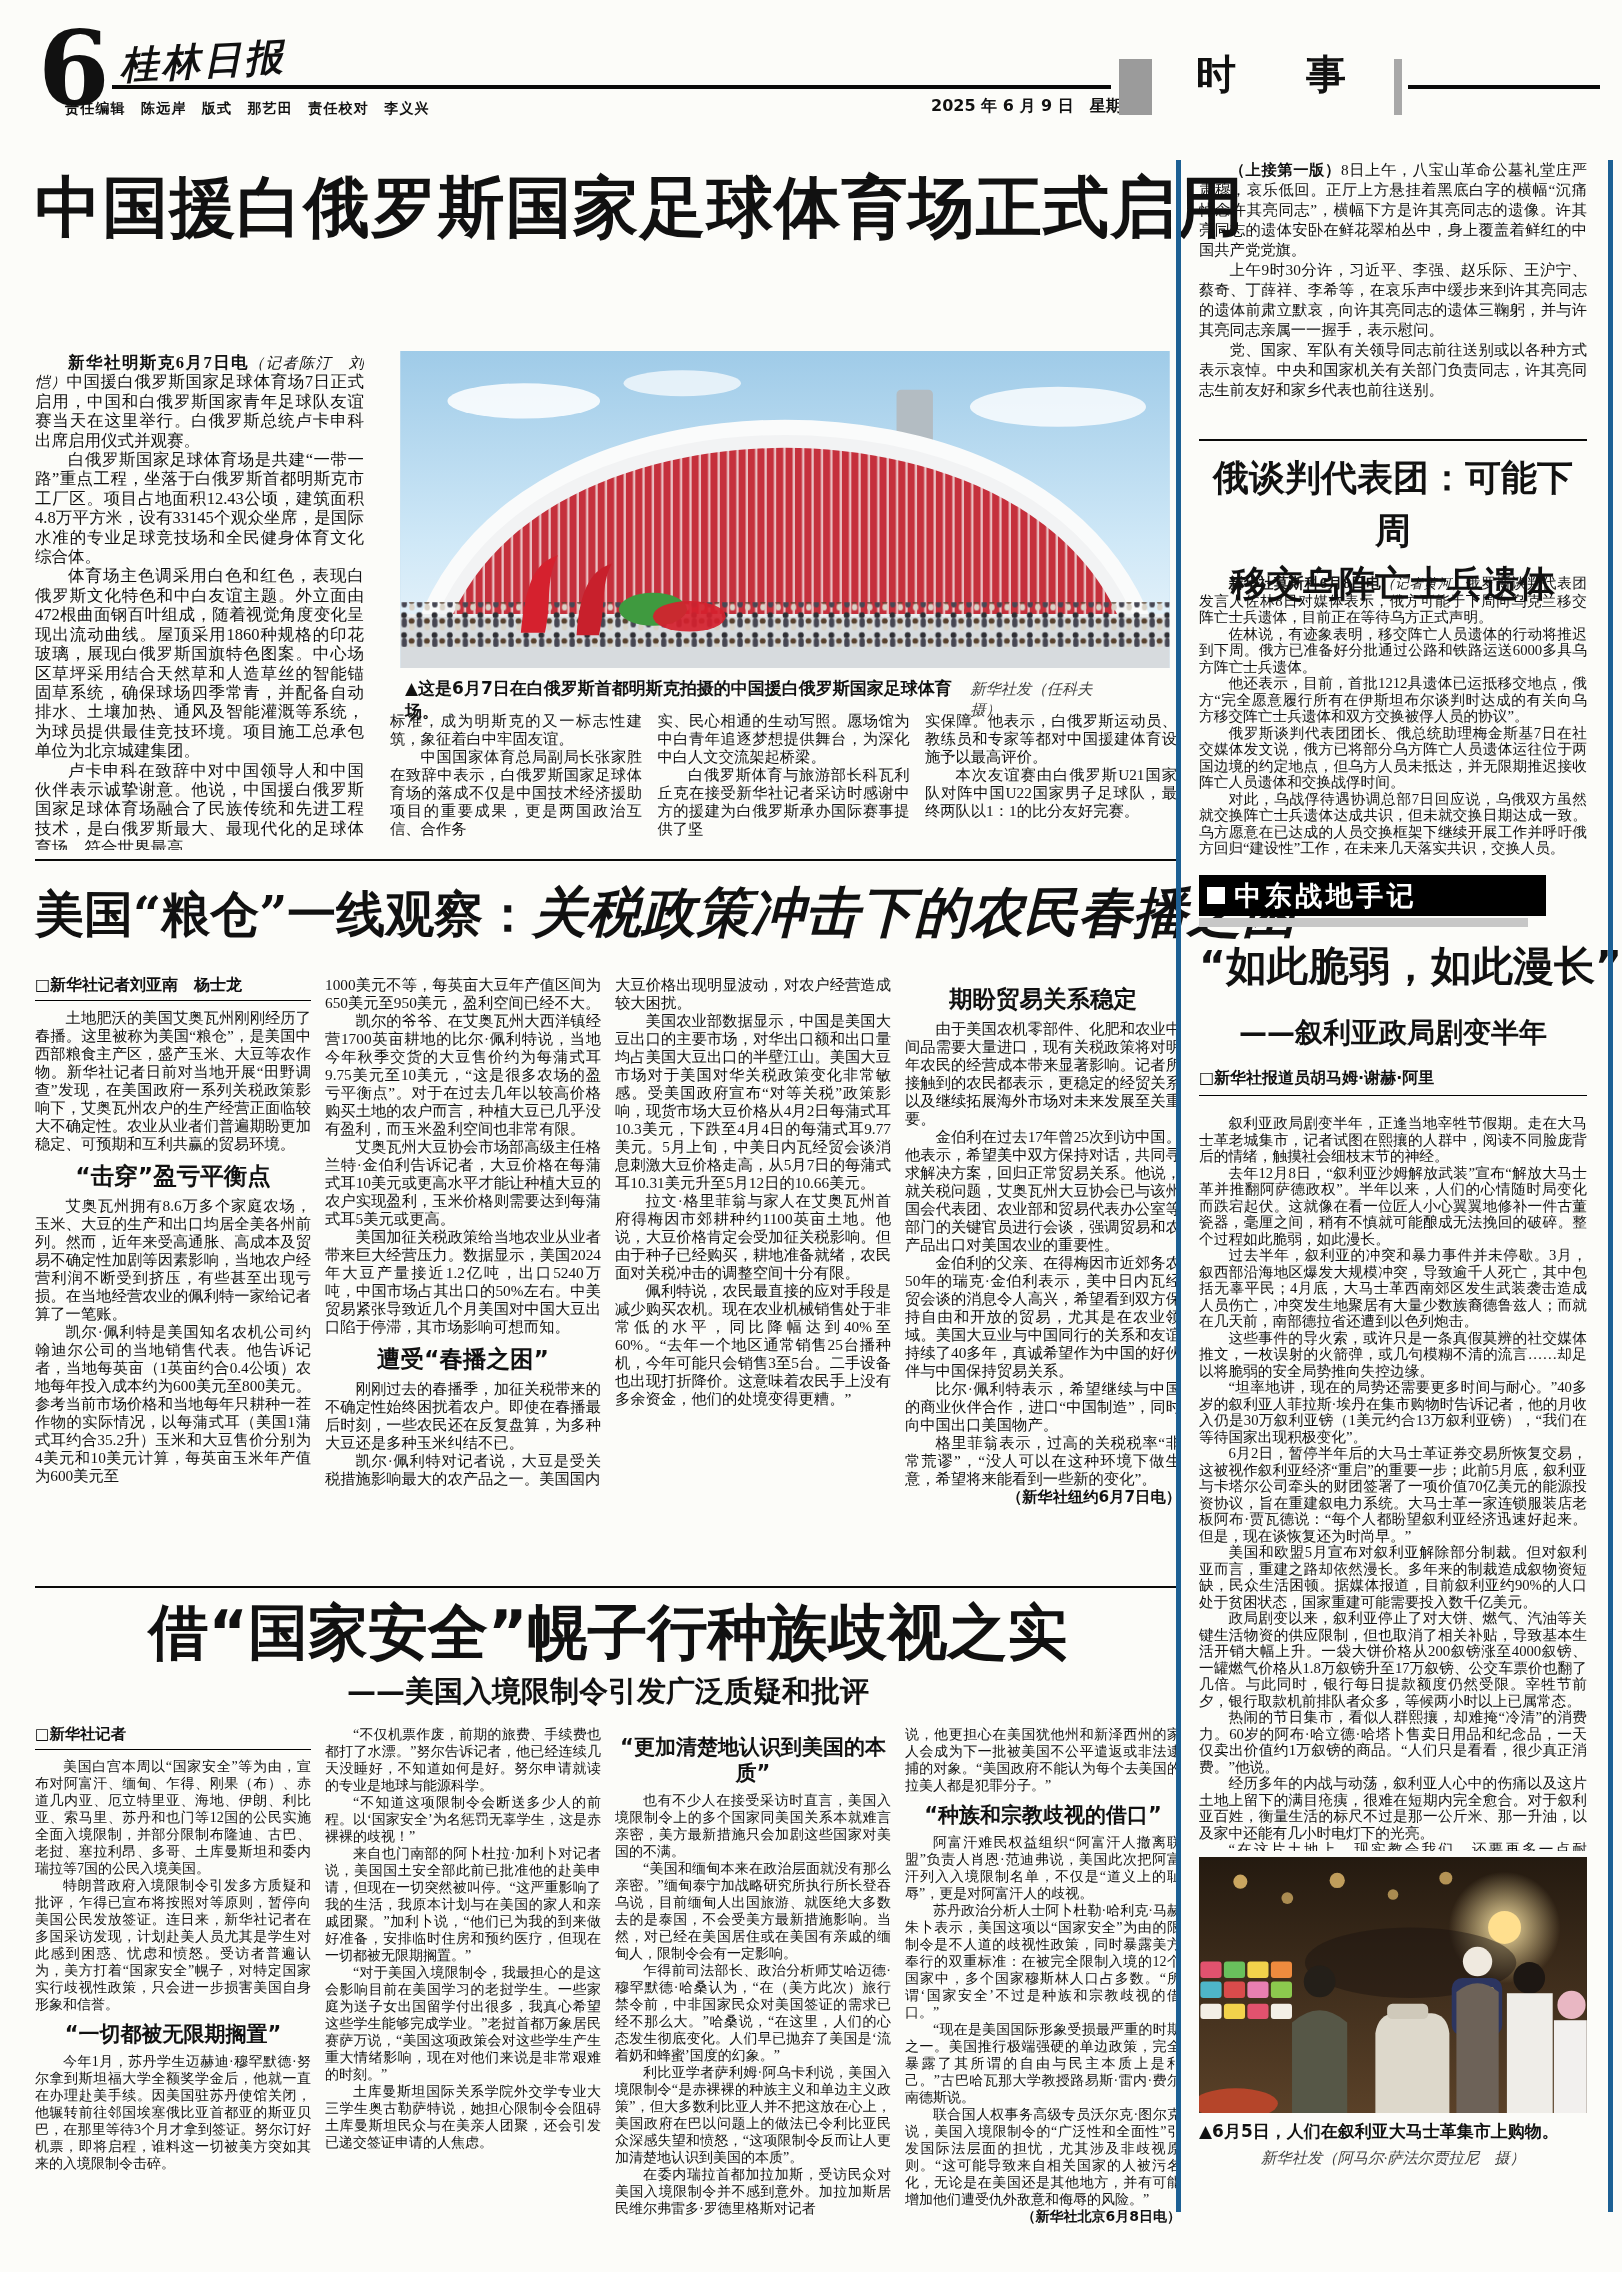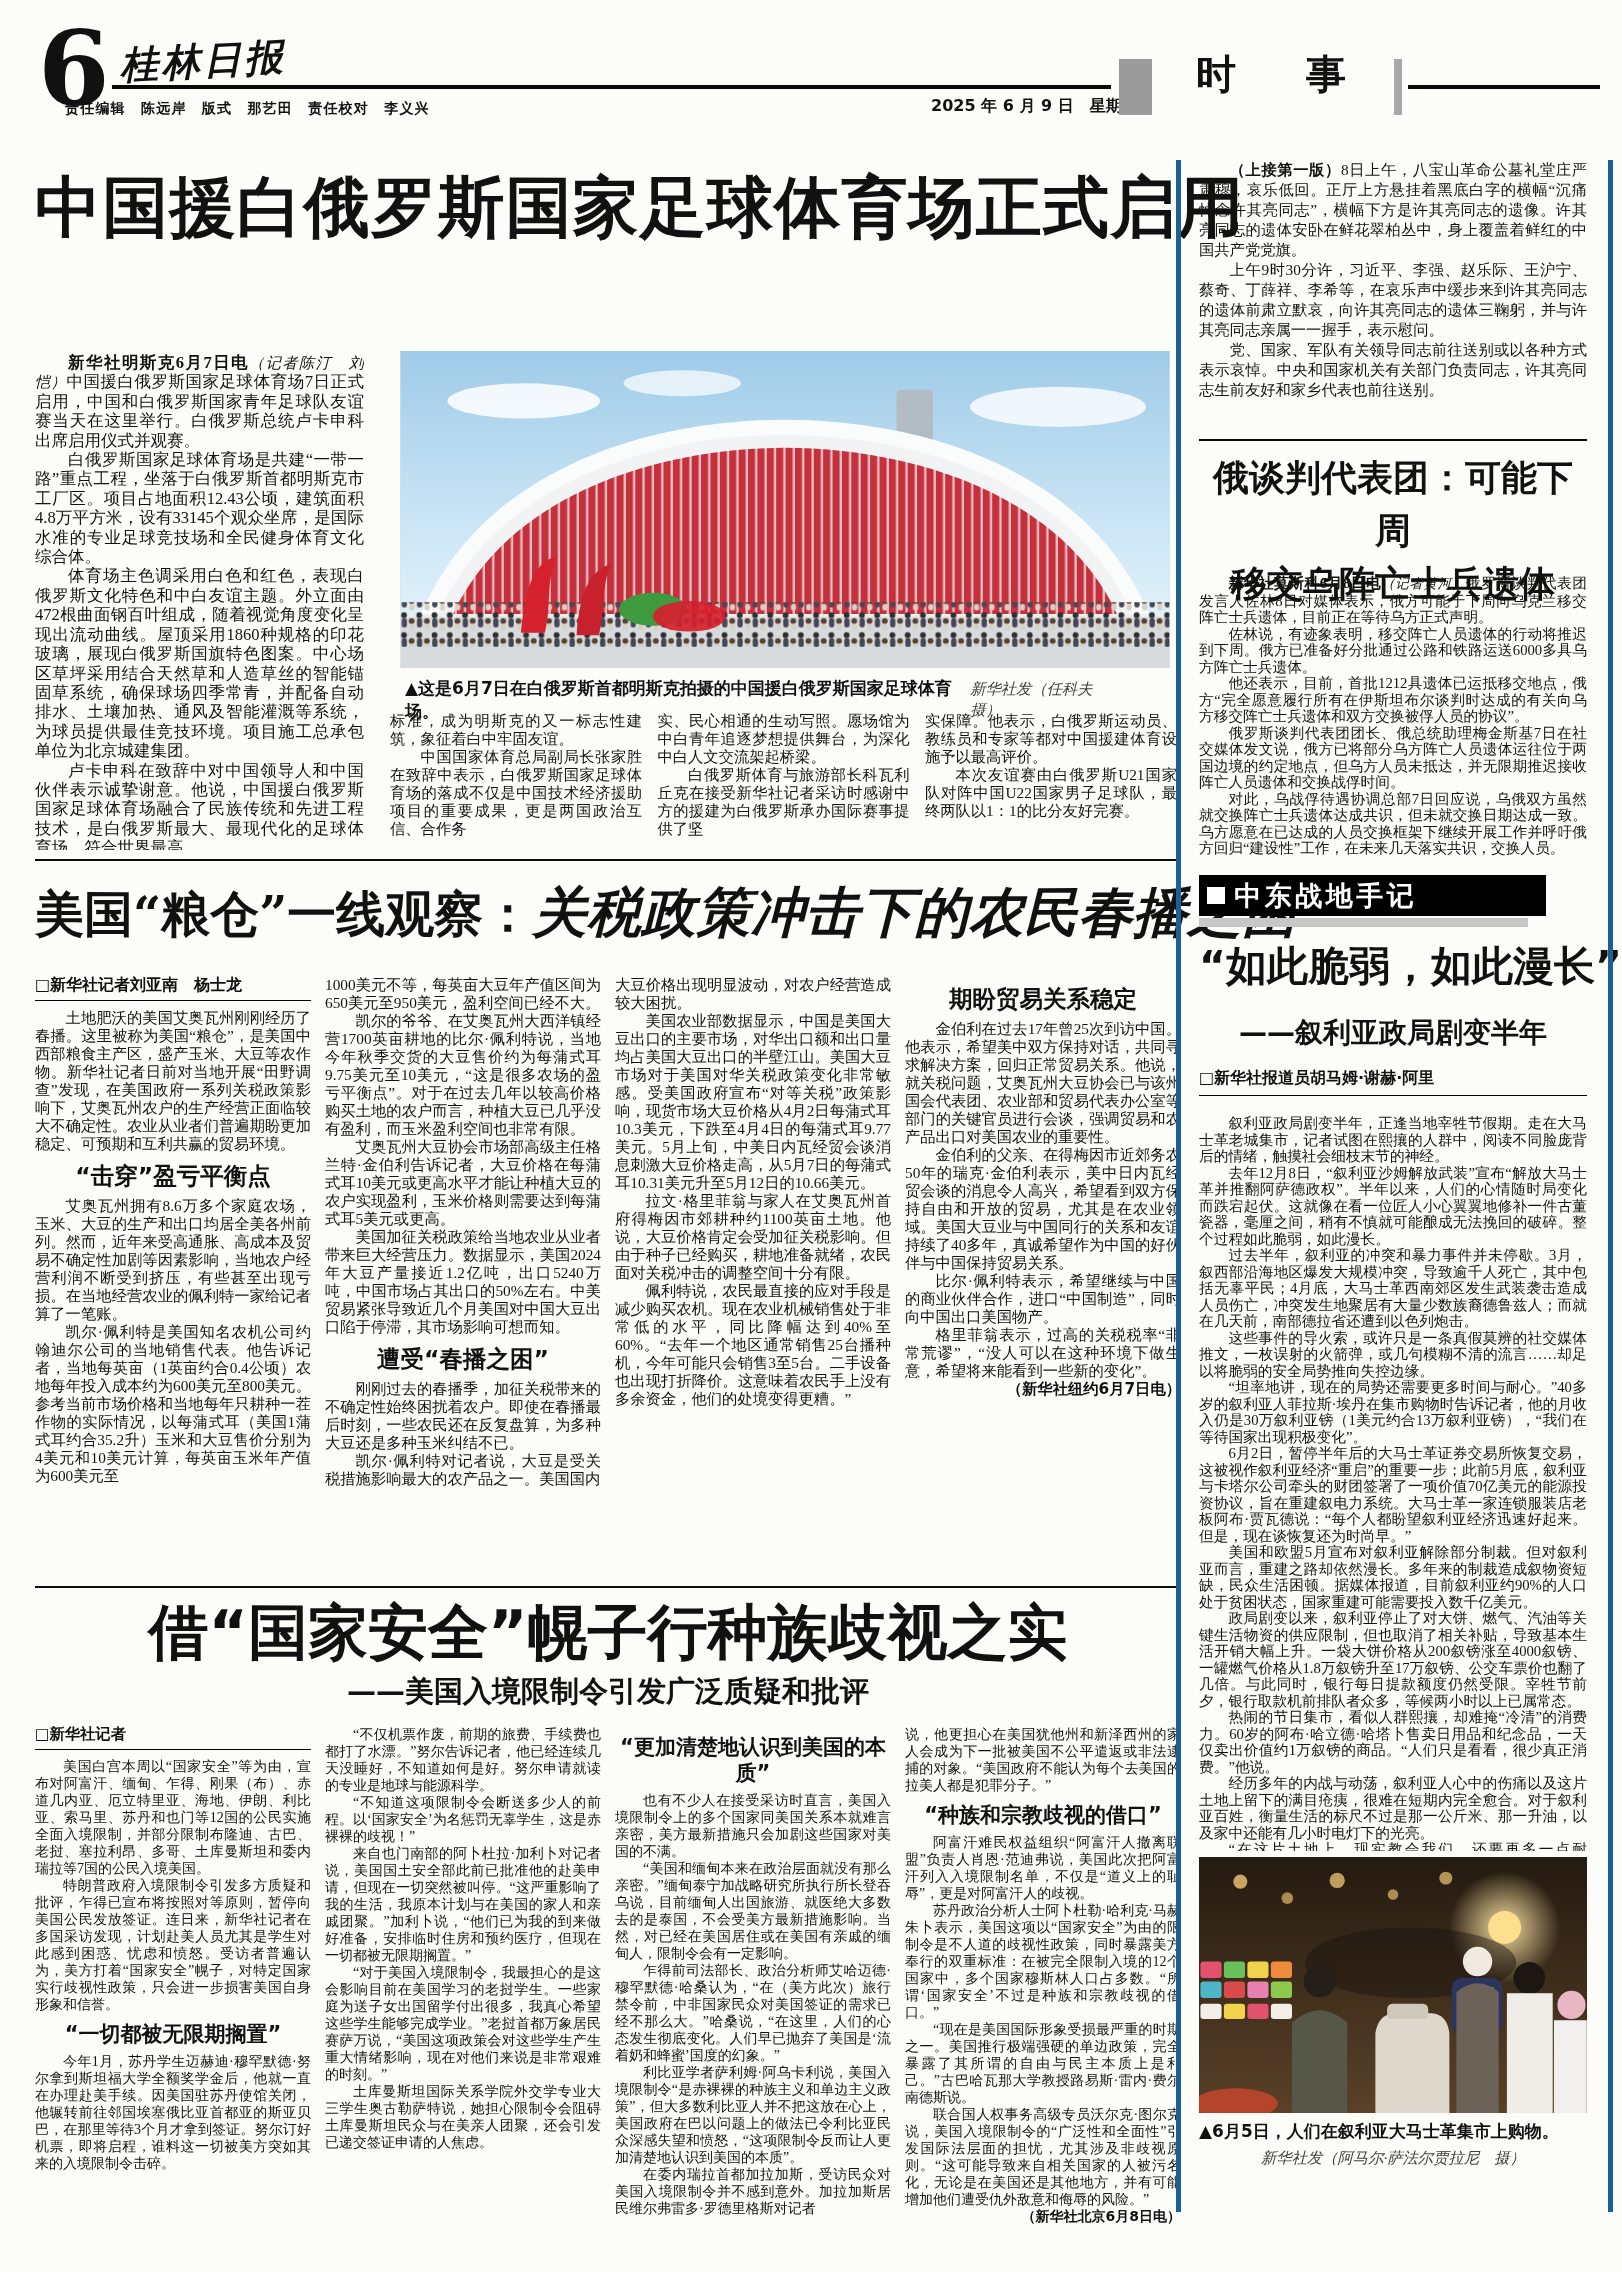--- a/index.html
+++ b/index.html
@@ -192,20 +192,21 @@
         <p class="para">凯尔·佩利特对记者说，大豆是受关税措施影响最大的农产品之一。美国国内</p>
       </div>
     <div>
         <p class="para noindent">大豆价格出现明显波动，对农户经营造成较大困扰。</p>
         <p class="para">美国农业部数据显示，中国是美国大豆出口的主要市场，对华出口额和出口量均占美国大豆出口的半壁江山。美国大豆市场对于美国对华关税政策变化非常敏感。受美国政府宣布“对等关税”政策影响，现货市场大豆价格从4月2日每蒲式耳10.3美元，下跌至4月4日的每蒲式耳9.77美元。5月上旬，中美日内瓦经贸会谈消息刺激大豆价格走高，从5月7日的每蒲式耳10.31美元升至5月12日的10.66美元。</p>
         <p class="para">拉文·格里菲翁与家人在艾奥瓦州首府得梅因市郊耕种约1100英亩土地。他说，大豆价格肯定会受加征关税影响。但由于种子已经购买，耕地准备就绪，农民面对关税冲击的调整空间十分有限。</p>
         <p class="para">佩利特说，农民最直接的应对手段是减少购买农机。现在农业机械销售处于非常低的水平，同比降幅达到40%至60%。“去年一个地区通常销售25台播种机，今年可能只会销售3至5台。二手设备也出现打折降价。这意味着农民手上没有多余资金，他们的处境变得更糟。”</p>
       </div>
     <div>
         <p class="para subhead">期盼贸易关系稳定</p>
+        <p class="para">由于美国农机零部件、化肥和农业中间品需要大量进口，现有关税政策将对明年农民的经营成本带来显著影响。记者所接触到的农民都表示，更稳定的经贸关系以及继续拓展海外市场对未来发展至关重要。</p>
         <p class="para">金伯利在过去17年曾25次到访中国。他表示，希望美中双方保持对话，共同寻求解决方案，回归正常贸易关系。他说，就关税问题，艾奥瓦州大豆协会已与该州国会代表团、农业部和贸易代表办公室等部门的关键官员进行会谈，强调贸易和农产品出口对美国农业的重要性。</p>
         <p class="para">金伯利的父亲、在得梅因市近郊务农50年的瑞克·金伯利表示，美中日内瓦经贸会谈的消息令人高兴，希望看到双方保持自由和开放的贸易，尤其是在农业领域。美国大豆业与中国同行的关系和友谊持续了40多年，真诚希望作为中国的好伙伴与中国保持贸易关系。</p>
         <p class="para">比尔·佩利特表示，希望继续与中国的商业伙伴合作，进口“中国制造”，同时向中国出口美国物产。</p>
         <p class="para">格里菲翁表示，过高的关税税率“非常荒谬”，“没人可以在这种环境下做生意，希望将来能看到一些新的变化”。</p>
         <p class="para signoff">（新华社纽约6月7日电）</p>
       </div>
   </div>
 
   <div class="abs hr2"></div>
 

